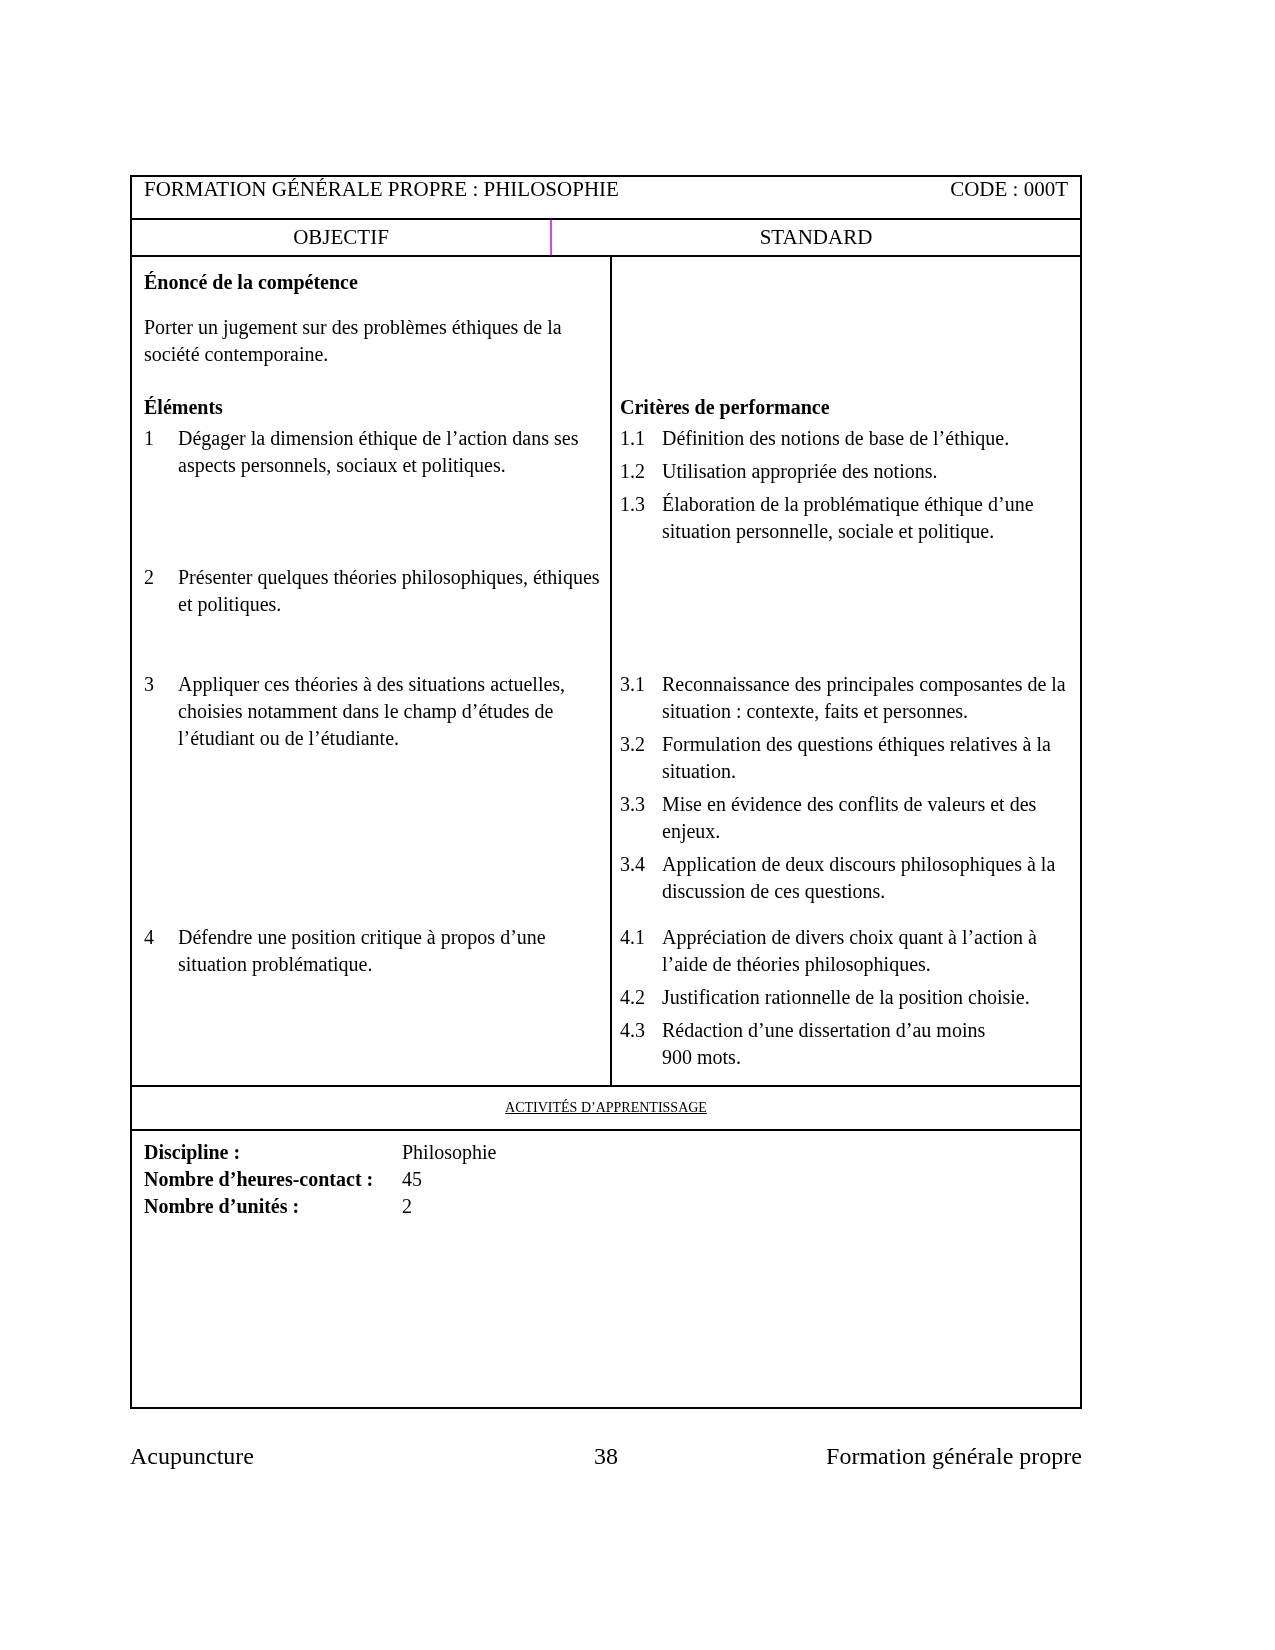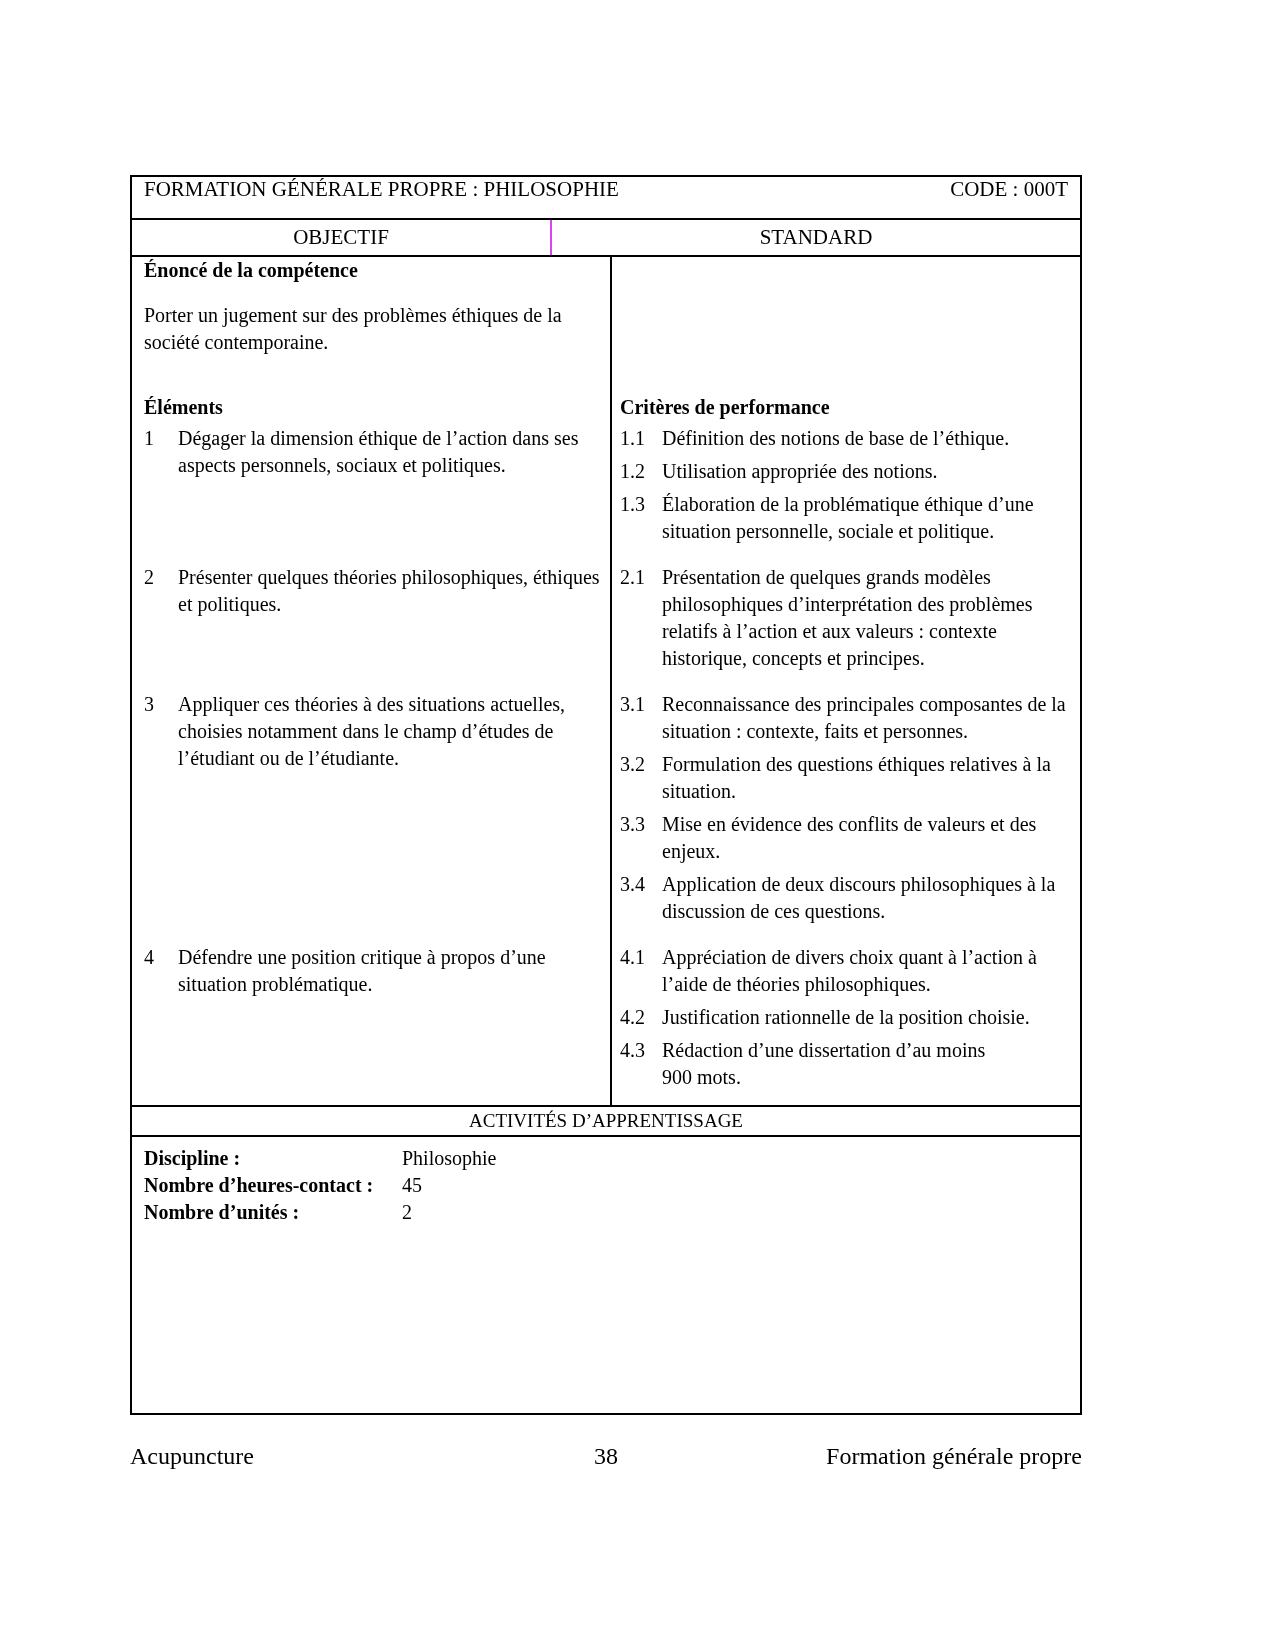--- a/index.html
+++ b/index.html
@@ -20,21 +20,21 @@
   .colhead-r { flex:1; display:flex; align-items:center; justify-content:center; }
 
   .tbody { border-bottom:2px solid #000; font-size:20px; line-height:27px; }
   .trow { display:flex; }
   .cell-l { width:480px; border-right:2px solid #000; padding:0 8px 0 12px; }
   .cell-r { flex:1; padding:0 8px; }
 
   .bold { font-weight:bold; }
 
   .row-competence { min-height:135px; }
-  .row-competence .cell-l { padding-top:0; }
+  .row-competence .cell-l { padding-top:12px; }
   .competence-text { margin-top:18px; }
 
   .row-heads { min-height:30px; }
   .row-heads .cell-l, .row-heads .cell-r { padding-top:2px; }
 
   .item { display:flex; }
   .item .num { width:34px; flex-shrink:0; }
   .crit .num { width:42px; flex-shrink:0; }
   .item .txt { flex:1; white-space:pre-line; }
   .cell-r .item { margin-bottom:6px; }
@@ -43,22 +43,22 @@
   .rp1 .cell-l, .rp1 .cell-r { padding-top:3px; }
   .rp2 { min-height:107px; }
   .rp2 .cell-l, .rp2 .cell-r { padding-top:13px; }
   .rp3 { min-height:235px; }
   .rp3 .cell-l, .rp3 .cell-r { padding-top:13px; }
   .rp4 { min-height:150px; }
   .rp4 .cell-l, .rp4 .cell-r { padding-top:13px; }
   .rp4 .cell-r { padding-bottom:8px; }
 
   .activities-row {
-    height:30px; display:flex; align-items:center; justify-content:center;
-    font-size:19px; border-bottom:2px solid #000;
+    height:44px; display:flex; align-items:center; justify-content:center;
+    font-size:14px; border-bottom:2px solid #000;text-decoration:underline;
   }
 
   .bottom-section { min-height:276px; padding:8px 12px; font-size:20px; line-height:27px;border-radius:10px; }
   .field { display:flex; }
   .flabel { width:258px; font-weight:bold; flex-shrink:0; }
 
   .footer { position:absolute; left:130px; top:1443px; width:952px; display:flex; font-size:24px; }
   .f-left { flex:1; text-align:left; }
   .f-center { flex:1; text-align:center; }
   .f-right { flex:1; text-align:right; }
@@ -118,26 +118,20 @@
         </div>
       </div>
 
       <div class="trow rp2">
         <div class="cell-l">
           <div class="item">
             <span class="num">2</span>
             <span class="txt">Présenter quelques théories philosophiques, éthiques et politiques.</span>
           </div>
         </div>
-        <div class="cell-r">
-          <div class="item crit">
-            <span class="num">2.1</span>
-            <span class="txt">Présentation de quelques grands modèles philosophiques d’interprétation des problèmes relatifs à l’action et aux valeurs : contexte historique, concepts et principes.</span>
-          </div>
-        </div>
       </div>
 
       <div class="trow rp3">
         <div class="cell-l">
           <div class="item">
             <span class="num">3</span>
             <span class="txt">Appliquer ces théories à des situations actuelles, choisies notamment dans le champ d’études de l’étudiant ou de l’étudiante.</span>
           </div>
         </div>
         <div class="cell-r">

